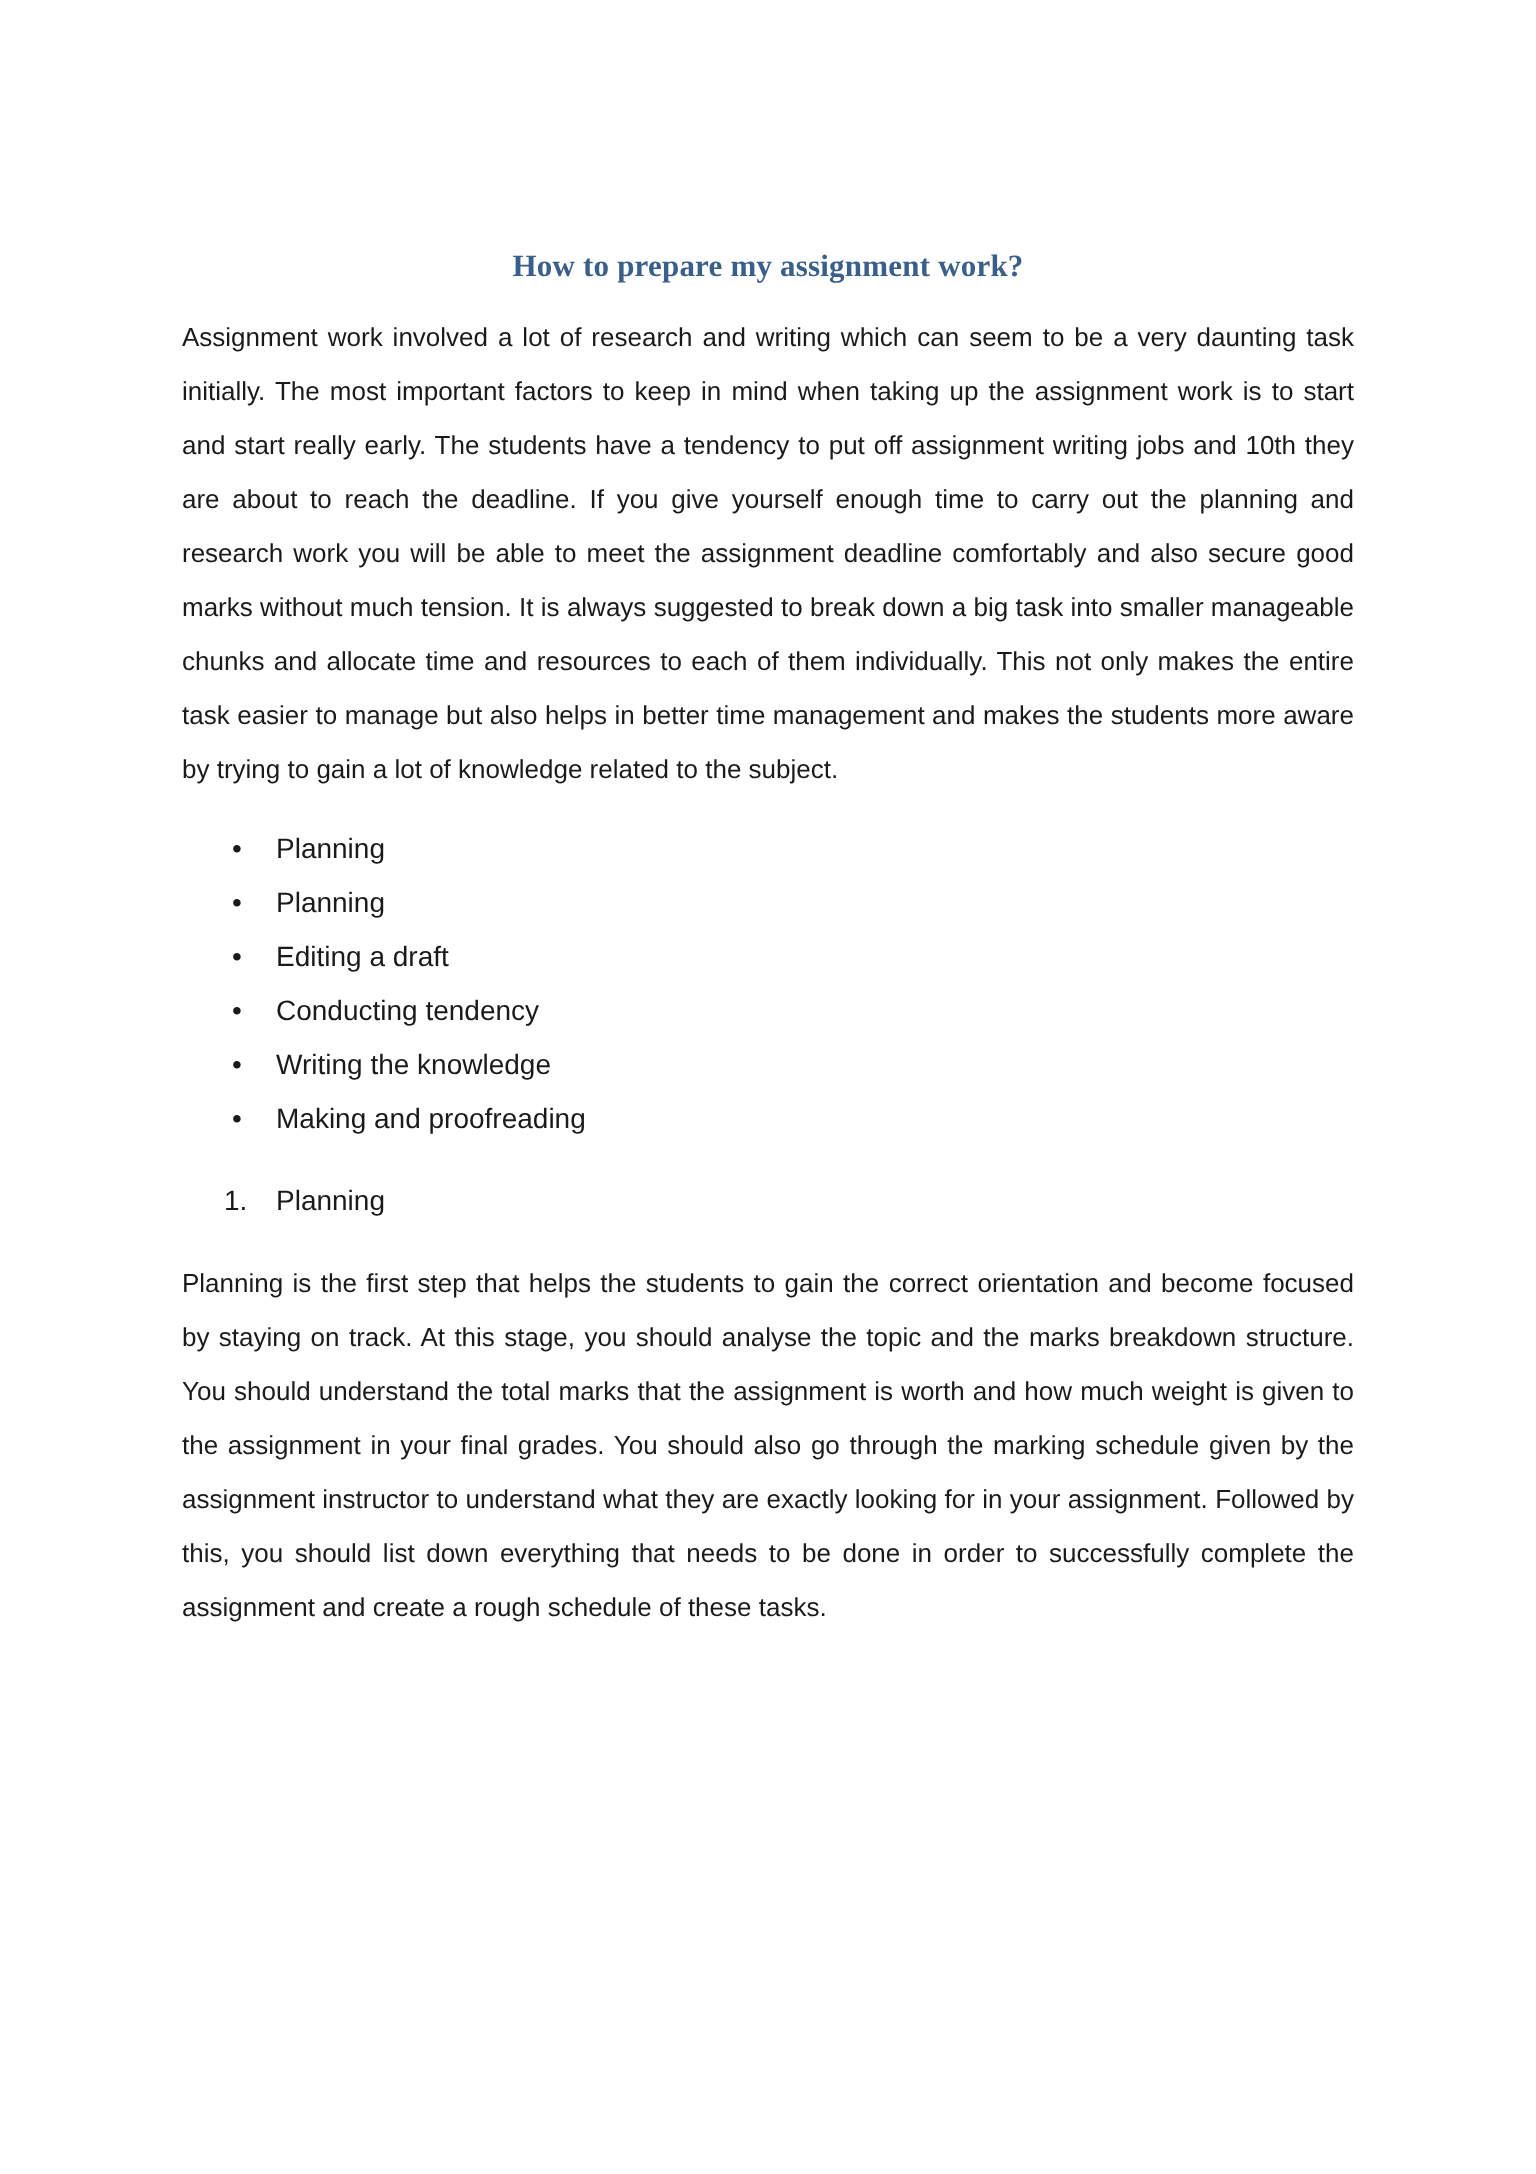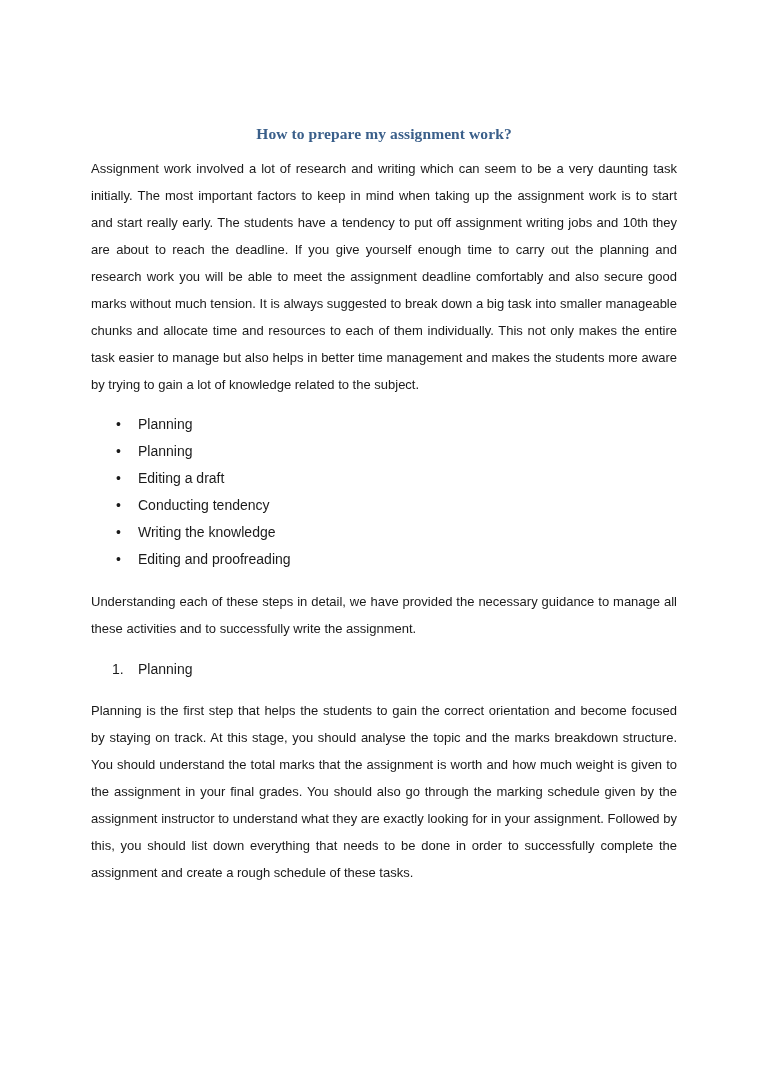--- a/index.html
+++ b/index.html
@@ -121,25 +121,24 @@
       <li class="bullet-item">
         <span class="bullet-dot">•</span>
         <span>Conducting tendency</span>
       </li>
       <li class="bullet-item">
         <span class="bullet-dot">•</span>
         <span>Writing the knowledge</span>
       </li>
       <li class="bullet-item">
         <span class="bullet-dot">•</span>
-        <span>Editing and proofreading</span>
+        <span>Making and proofreading</span>
       </li>
     </ul>
 
-    <p class="para gap" style="margin-top:15px;">Understanding each of these steps in detail, we have provided the necessary guidance to manage all these activities and to successfully write the assignment.</p>
 
     <ol class="num-list">
       <li class="num-item">
         <span class="num-marker">1.</span>
         <span>Planning</span>
       </li>
     </ol>
 
     <p class="para gap" style="margin-top:14px;">Planning is the first step that helps the students to gain the correct orientation and become focused by staying on track. At this stage, you should analyse the topic and the marks breakdown structure. You should understand the total marks that the assignment is worth and how much weight is given to the assignment in your final grades. You should also go through the marking schedule given by the assignment instructor to understand what they are exactly looking for in your assignment. Followed by this, you should list down everything that needs to be done in order to successfully complete the assignment and create a rough schedule of these tasks.</p>
 

